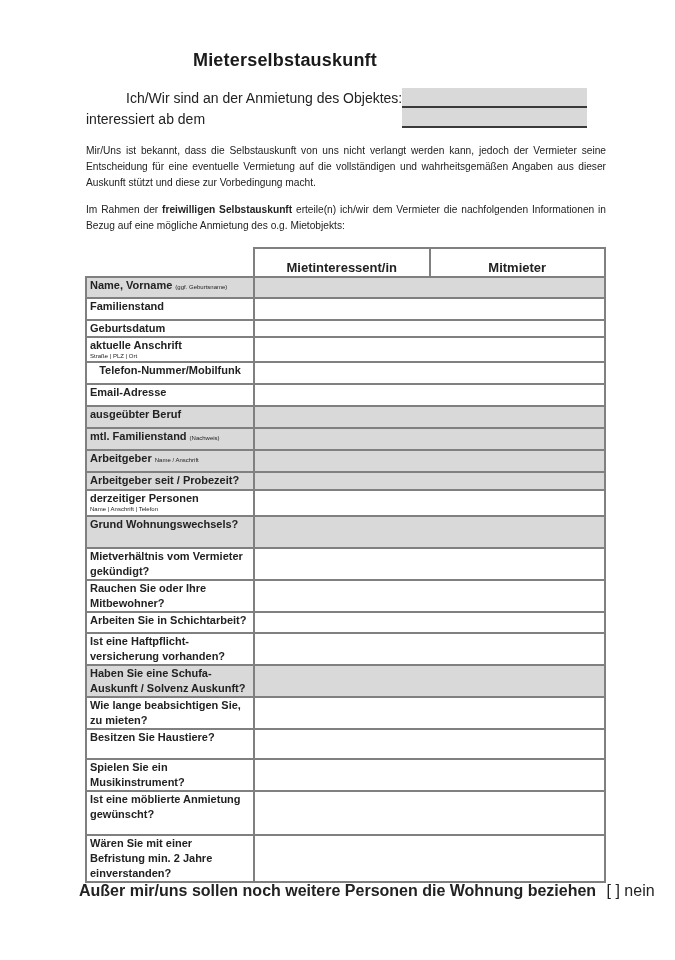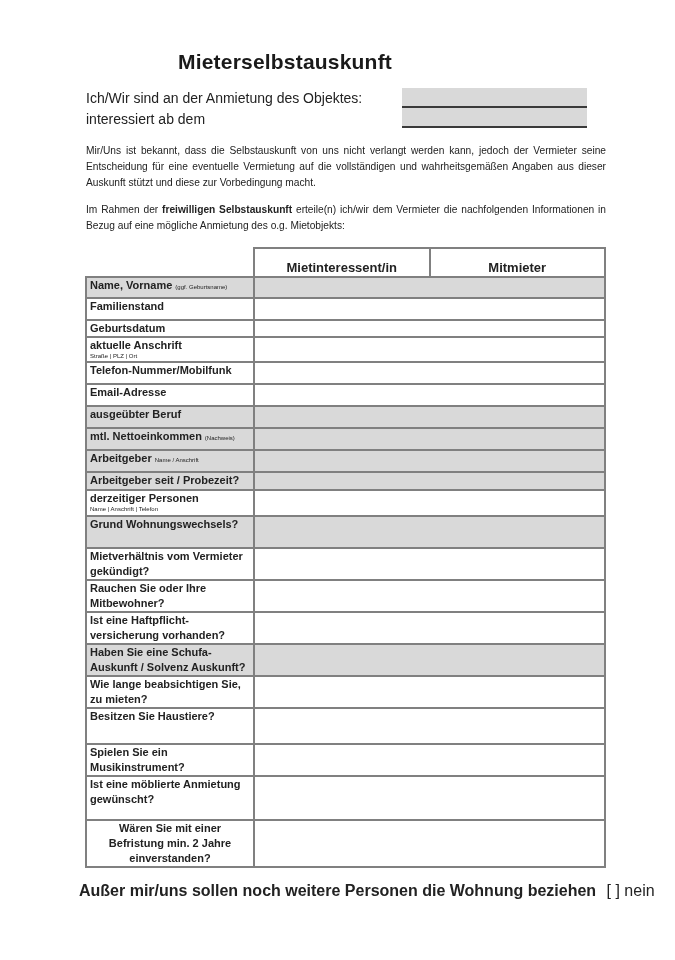--- a/index.html
+++ b/index.html
@@ -1,20 +1,20 @@
 <!DOCTYPE html>
 <html><head>
 <meta charset="utf-8">
 <style>
   html, body { margin:0; padding:0; background:#ffffff; }
   body { width:675px; height:960px; position:relative; overflow:hidden;
          font-family:"Liberation Sans", "DejaVu Sans", sans-serif; color:#1a1a1a; }
   .abs { position:absolute; }
   .title { left:0; width:570px; top:50px; text-align:center; font-weight:bold;
-           font-size:21px; letter-spacing:0.2px; }
+           font-size:18px; letter-spacing:0.2px; }
   .intro { left:86px; font-size:14px; color:#222; }
   .field { left:402px; width:185px; height:18px; background:#d9d9d9;
            border-bottom:2px solid #3a3a3a; }
   .para { left:86px; width:520px; font-size:10.2px; line-height:16px; color:#222;
           text-align:justify; }
   .para b { font-weight:bold; }
   table.form { position:absolute; left:85px; top:247px; border-collapse:collapse;
                table-layout:fixed; width:521px; }
   table.form td { border:2px solid #808080; padding:0 3px; vertical-align:top;
                   font-size:11px; font-weight:bold; line-height:15px; color:#222; }
@@ -26,21 +26,21 @@
   .small { font-size:6px; font-weight:normal; line-height:7px; }
   .inline-small { font-size:6px; font-weight:normal; }
   .footer { left:79px; top:882px; font-size:16px; font-weight:bold; color:#222; white-space:nowrap; }
   .footer .opt { font-weight:normal; }
 </style>
 </head>
 <body>
 
 <div class="abs title">Mieterselbstauskunft</div>
 
-<div class="abs intro" style="top:90px;">Ich/Wir sind an der Anmietung des Objektes:</div>
+<div class="abs intro" style="top:90px;margin-left:40px;">Ich/Wir sind an der Anmietung des Objektes:</div>
 <div class="abs intro" style="top:111px;">interessiert ab dem</div>
 <div class="abs field" style="top:88px;"></div>
 <div class="abs field" style="top:108px;"></div>
 
 <div class="abs para" style="top:143px;">Mir/Uns ist bekannt, dass die Selbstauskunft von uns nicht verlangt werden kann, jedoch der Vermieter seine Entscheidung für eine eventuelle Vermietung auf die vollständigen und wahrheitsgemäßen Angaben aus dieser Auskunft stützt und diese zur Vorbedingung macht.</div>
 <div class="abs para" style="top:202px;"><span>Im Rahmen der </span><b>freiwilligen Selbstauskunft</b><span> erteile(n) ich/wir dem Vermieter die nachfolgenden Informationen in Bezug auf eine mögliche Anmietung des o.g. Mietobjekts:</span></div>
 
 <table class="form">
   <tbody id="form-body">
     <tr style="height:29px;">
@@ -60,37 +60,37 @@
       <tr style="height: 16px;">
         <td class="lbl"><span>Geburtsdatum</span></td>
         <td style="border-right: none;"></td>
         <td style="border-left: none;"></td>
       </tr>
       <tr style="height: 25px;">
         <td class="lbl"><span>aktuelle Anschrift</span><div class="small">Straße | PLZ | Ort</div></td>
         <td style="border-right: none;"></td>
         <td style="border-left: none;"></td>
       </tr>
-      <tr style="height: 22px;">
+      <tr style="height: 22px; text-align: center;">
         <td class="lbl"><span>Telefon-Nummer/Mobilfunk</span></td>
         <td style="border-right: none;"></td>
         <td style="border-left: none;"></td>
       </tr>
       <tr style="height: 22px; border-radius: 8px;">
         <td class="lbl"><span>Email-Adresse</span></td>
         <td style="border-right: none;"></td>
         <td style="border-left: none;"></td>
       </tr>
       <tr class="gray" style="height: 22px;">
         <td class="lbl"><span>ausgeübter Beruf</span></td>
         <td style="border-right: none;"></td>
         <td style="border-left: none;"></td>
       </tr>
       <tr class="gray" style="height: 22px;">
-        <td class="lbl"><span>mtl. Nettoeinkommen</span><span class="inline-small" style="margin-left: 3px;">(Nachweis)</span></td>
+        <td class="lbl"><span>mtl. Familienstand</span><span class="inline-small" style="margin-left: 3px;">(Nachweis)</span></td>
         <td style="border-right: none;"></td>
         <td style="border-left: none;"></td>
       </tr>
       <tr class="gray" style="height: 22px;">
         <td class="lbl"><span>Arbeitgeber</span><span class="inline-small" style="margin-left: 3px;">Name / Anschrift</span></td>
         <td style="border-right: none;"></td>
         <td style="border-left: none;"></td>
       </tr>
       <tr class="gray" style="height: 18px;">
         <td class="lbl"><span>Arbeitgeber seit / Probezeit?</span></td>
@@ -110,51 +110,56 @@
       <tr style="height: 32px;">
         <td class="lbl"><span>Mietverhältnis vom Vermieter gekündigt?</span></td>
         <td style="border-right: none;"></td>
         <td style="border-left: none;"></td>
       </tr>
       <tr style="height: 32px;">
         <td class="lbl"><span>Rauchen Sie oder Ihre Mitbewohner?</span></td>
         <td style="border-right: none;"></td>
         <td style="border-left: none;"></td>
       </tr>
+      <tr style="height: 21px;">
+        <td class="lbl"><span>Arbeiten Sie in Schichtarbeit?</span></td>
+        <td style="border-right: none;"></td>
+        <td style="border-left: none;"></td>
+      </tr>
       <tr style="height: 32px;">
         <td class="lbl"><span>Ist eine Haftpflicht-versicherung vorhanden?</span></td>
         <td style="border-right: none;"></td>
         <td style="border-left: none;"></td>
       </tr>
       <tr class="gray" style="height: 31px;">
         <td class="lbl"><span>Haben Sie eine Schufa-Auskunft / Solvenz Auskunft?</span></td>
         <td style="border-right: none;"></td>
         <td style="border-left: none;"></td>
       </tr>
       <tr style="height: 32px;">
         <td class="lbl"><span>Wie lange beabsichtigen Sie, zu mieten?</span></td>
         <td style="border-right: none;"></td>
         <td style="border-left: none;"></td>
       </tr>
-      <tr style="height: 36px;">
+      <tr style="height: 30px;">
         <td class="lbl"><span>Besitzen Sie Haustiere?</span></td>
         <td style="border-right: none;"></td>
         <td style="border-left: none;"></td>
       </tr>
       <tr style="height: 32px;">
         <td class="lbl"><span>Spielen Sie ein Musikinstrument?</span></td>
         <td style="border-right: none;"></td>
         <td style="border-left: none;"></td>
       </tr>
       <tr style="height: 44px; padding-left: 26px;">
         <td class="lbl"><span>Ist eine möblierte Anmietung gewünscht?</span></td>
         <td style="border-right: none;"></td>
         <td style="border-left: none;"></td>
       </tr>
-      <tr style="height: 32px; text-align: center;">
+      <tr style="height: 32px;">
         <td class="lbl"><span>Wären Sie mit einer Befristung min. 2 Jahre einverstanden?</span></td>
         <td style="border-right: none;"></td>
         <td style="border-left: none;"></td>
       </tr>
     </tbody>
 </table>
 
 <div class="abs footer">
   <span>Außer mir/uns sollen noch weitere Personen die Wohnung beziehen</span>
   <span class="opt" style="margin-left:6px;">[  ] nein</span>

